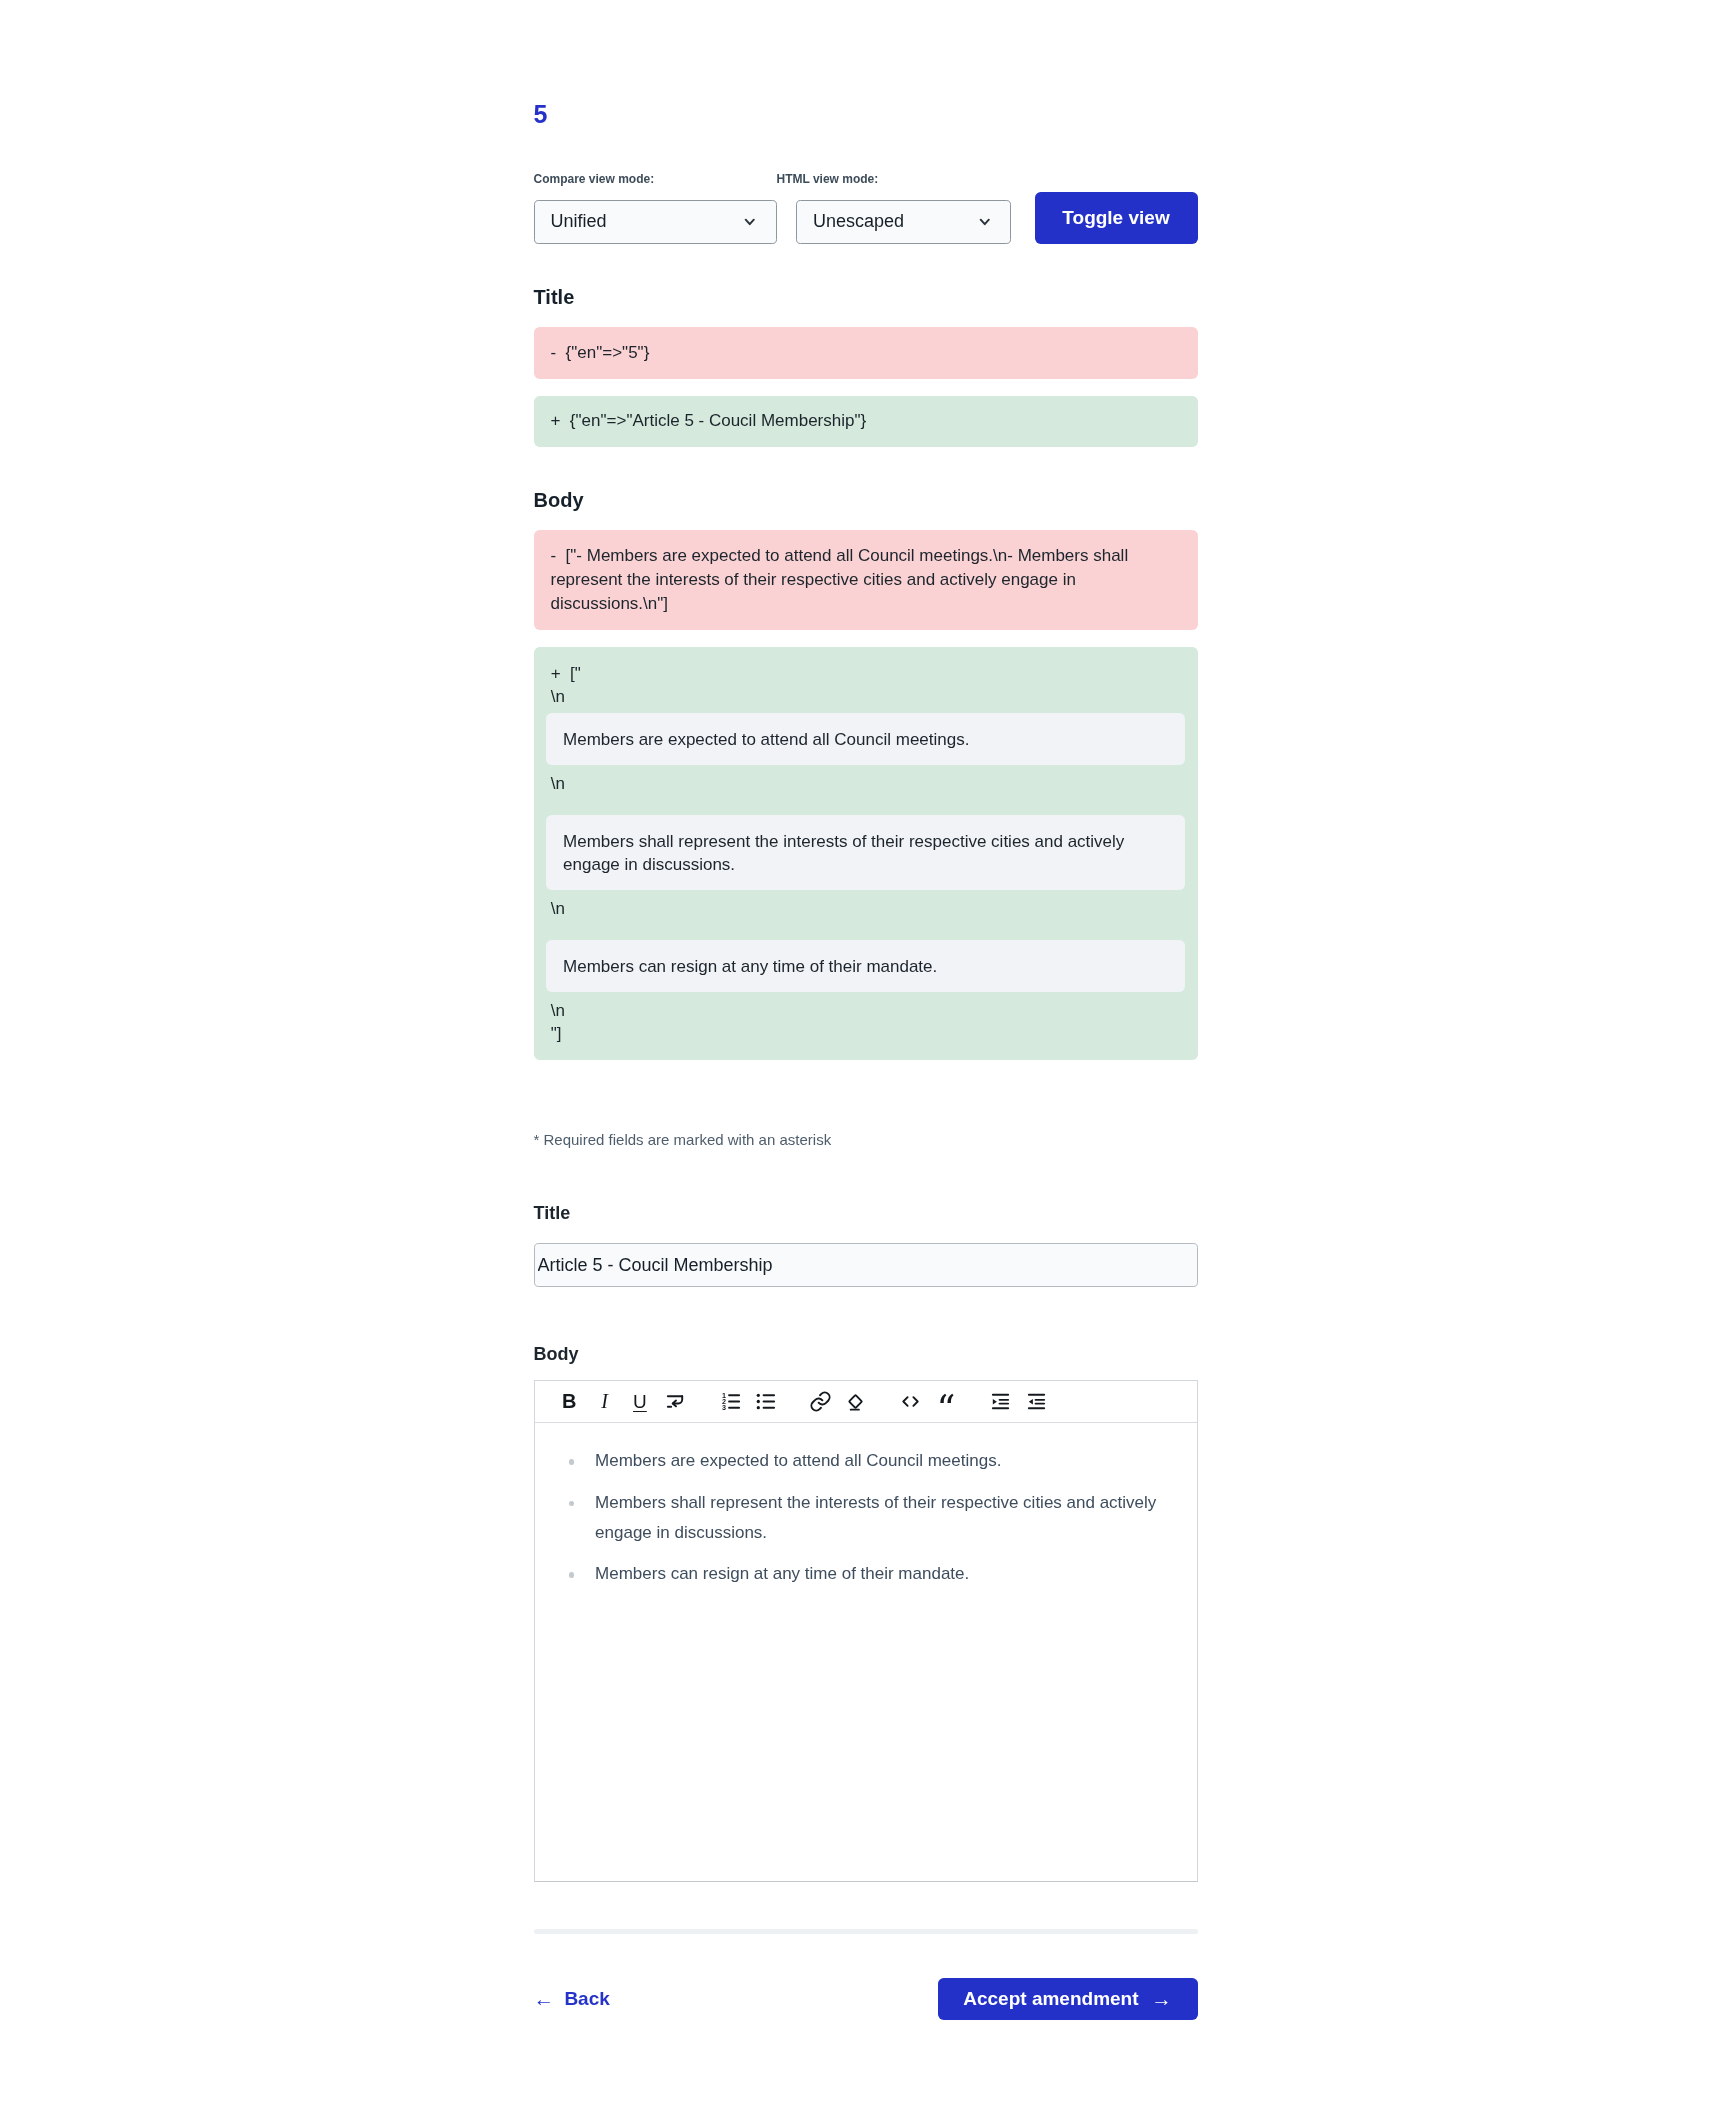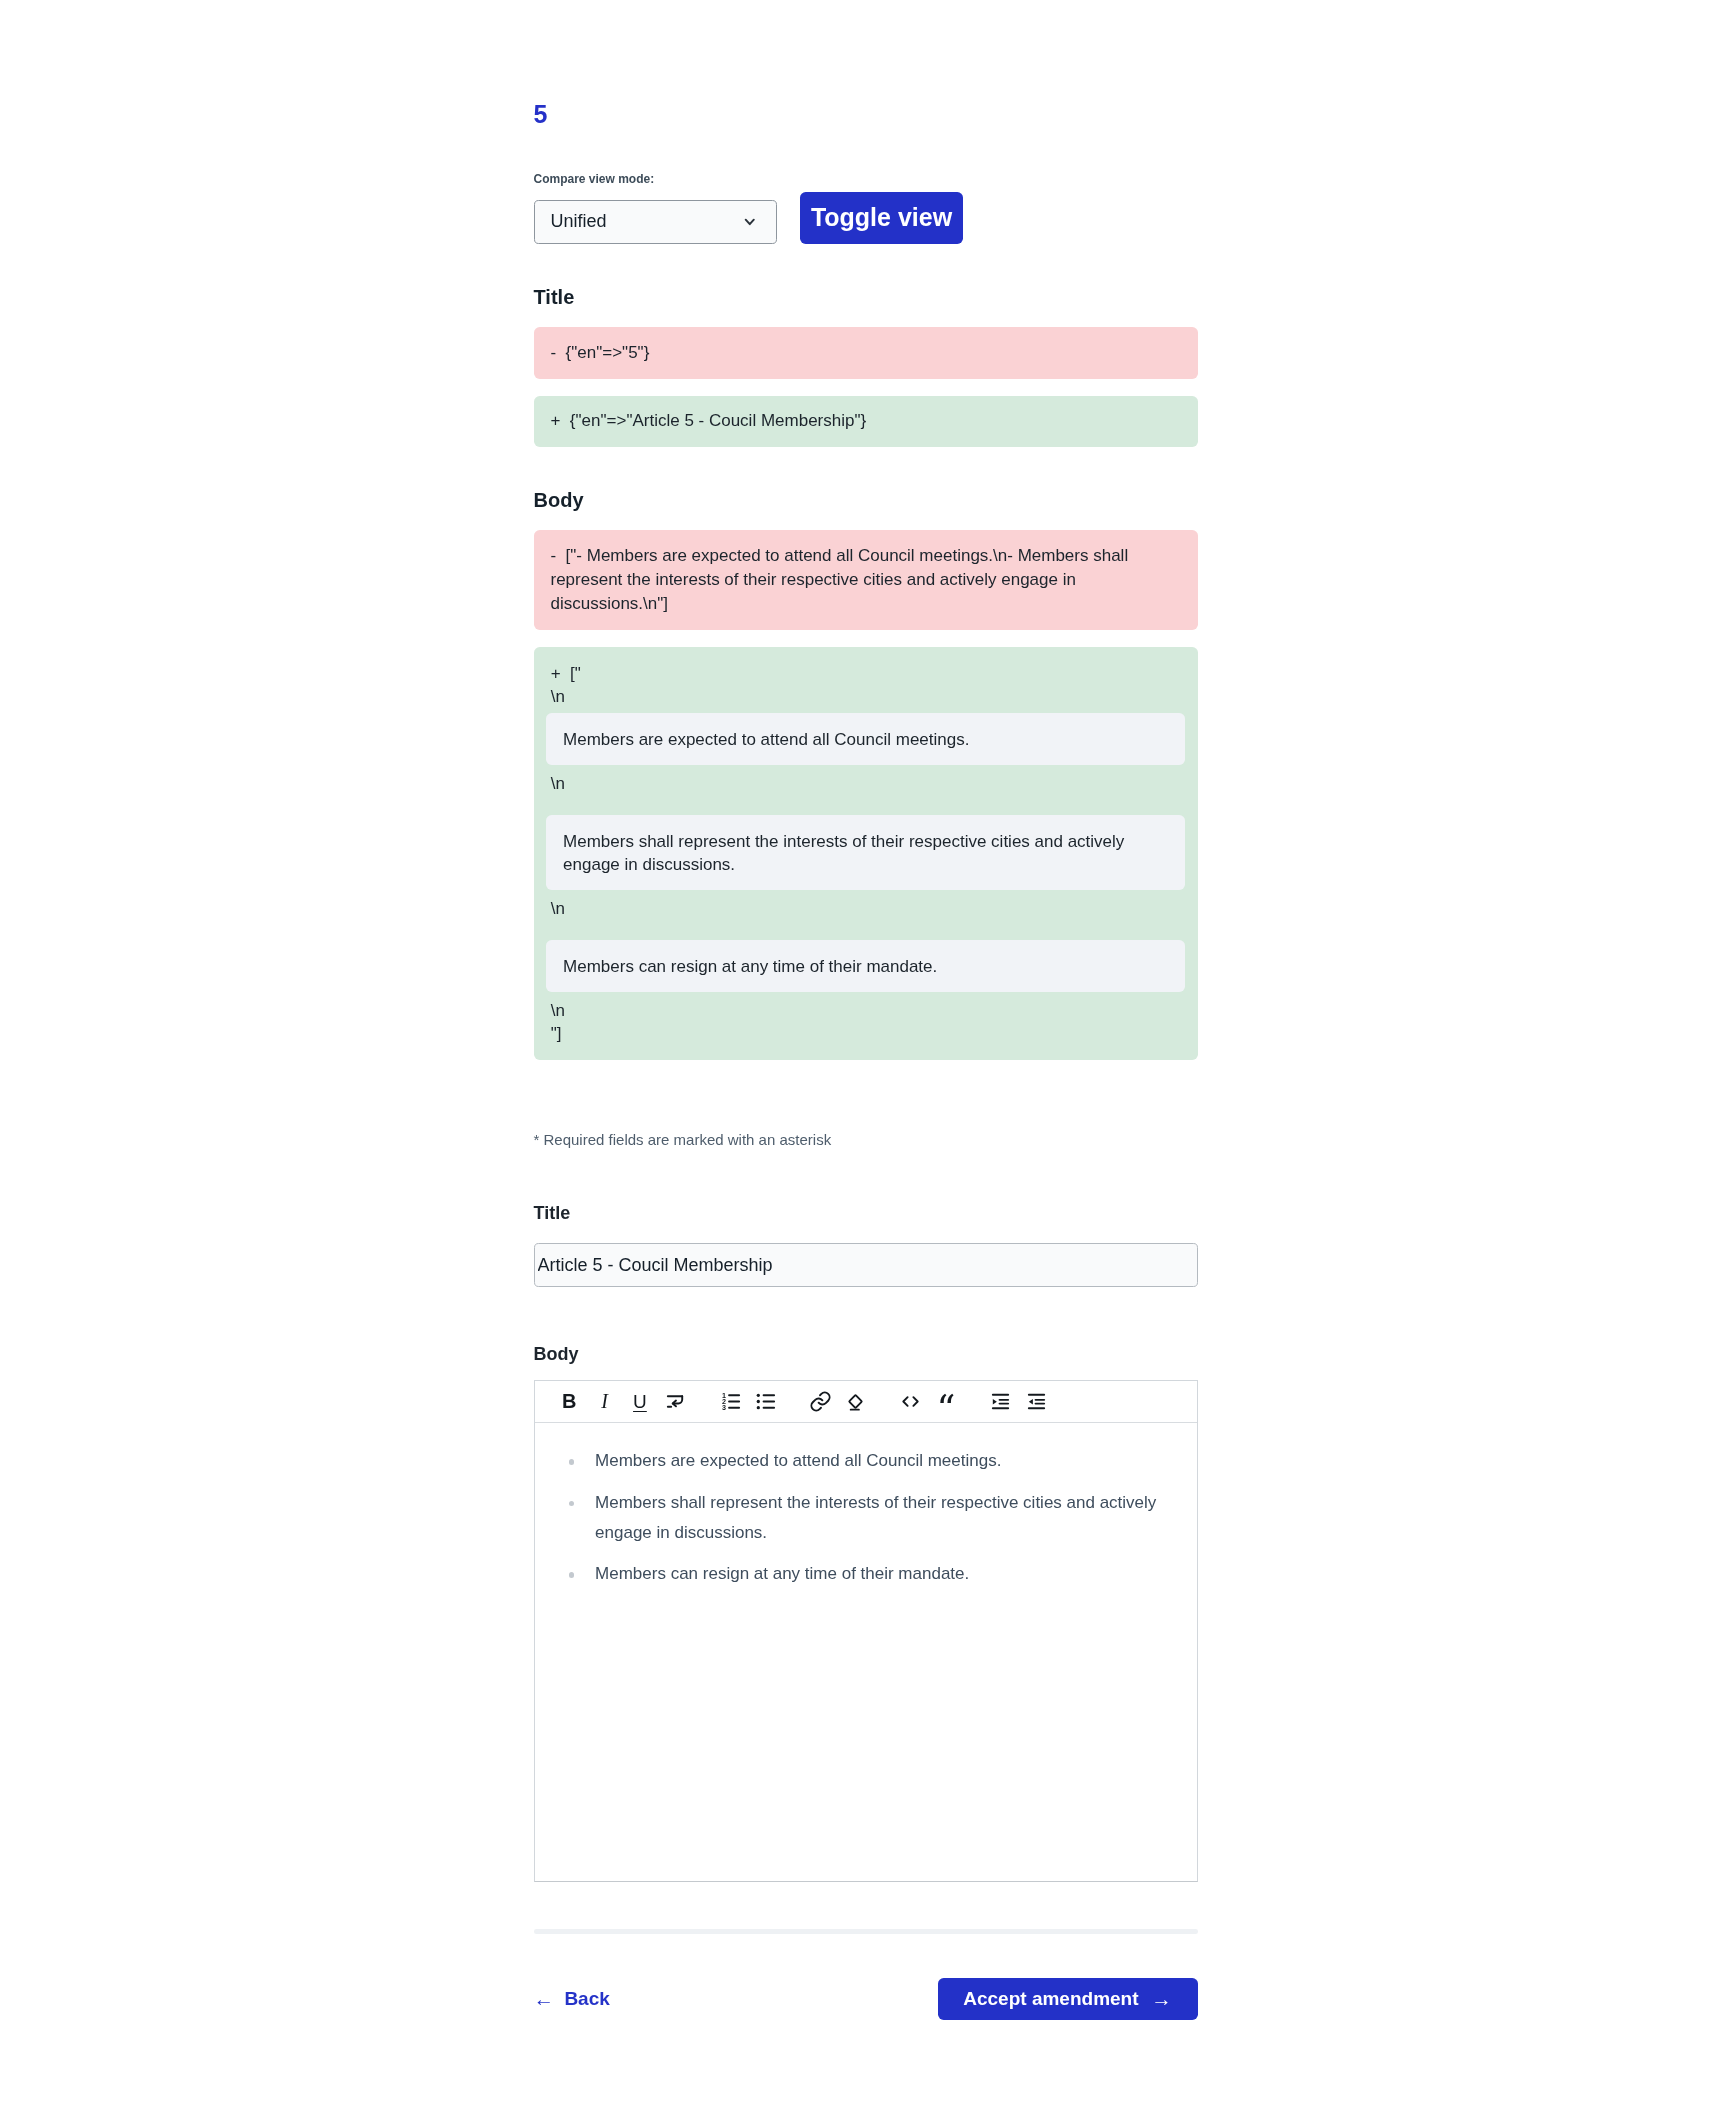--- a/index.html
+++ b/index.html
@@ -79,21 +79,21 @@
 
   .toggle-view-button {
     margin-left: 23.5px;
     width: 163px;
     height: 52px;
     background: #2331c8;
     color: #ffffff;
     border: none;
     border-radius: 5.7px;
     font-family: inherit;
-    font-size: 25px;
+    font-size: 19px;
     font-weight: 700;
     cursor: pointer;
   }
 
   
   .diff-heading {
     margin: 42px 0 0 0;
     font-size: 20px;
     font-weight: 700;
     color: #16212b;
@@ -257,20 +257,29 @@
 <div class="container">
 
 
   <div class="amendment-number">5</div>
 
   <div class="controls-row">
     <div class="control-group">
       <span class="control-label">Compare view mode:</span>
       <div class="select-box select-compare">
         <span>Unified</span>
+        <svg class="chevron" viewBox="0 0 24 24">
+            <path d="M7 9.5l5 5.5 5-5.5"></path>
+          </svg>
+      </div>
+    </div>
+    <div class="control-group">
+      <span class="control-label">HTML view mode:</span>
+      <div class="select-box select-html">
+        <span>Unescaped</span>
         <svg class="chevron" viewBox="0 0 24 24">
             <path d="M7 9.5l5 5.5 5-5.5"></path>
           </svg>
       </div>
     </div>
     <button class="toggle-view-button">Toggle view</button>
   </div>
 
   <h2 class="diff-heading">Title</h2>
   <div class="diff-box diff-removed">-  {"en"=&gt;"5"}</div>

